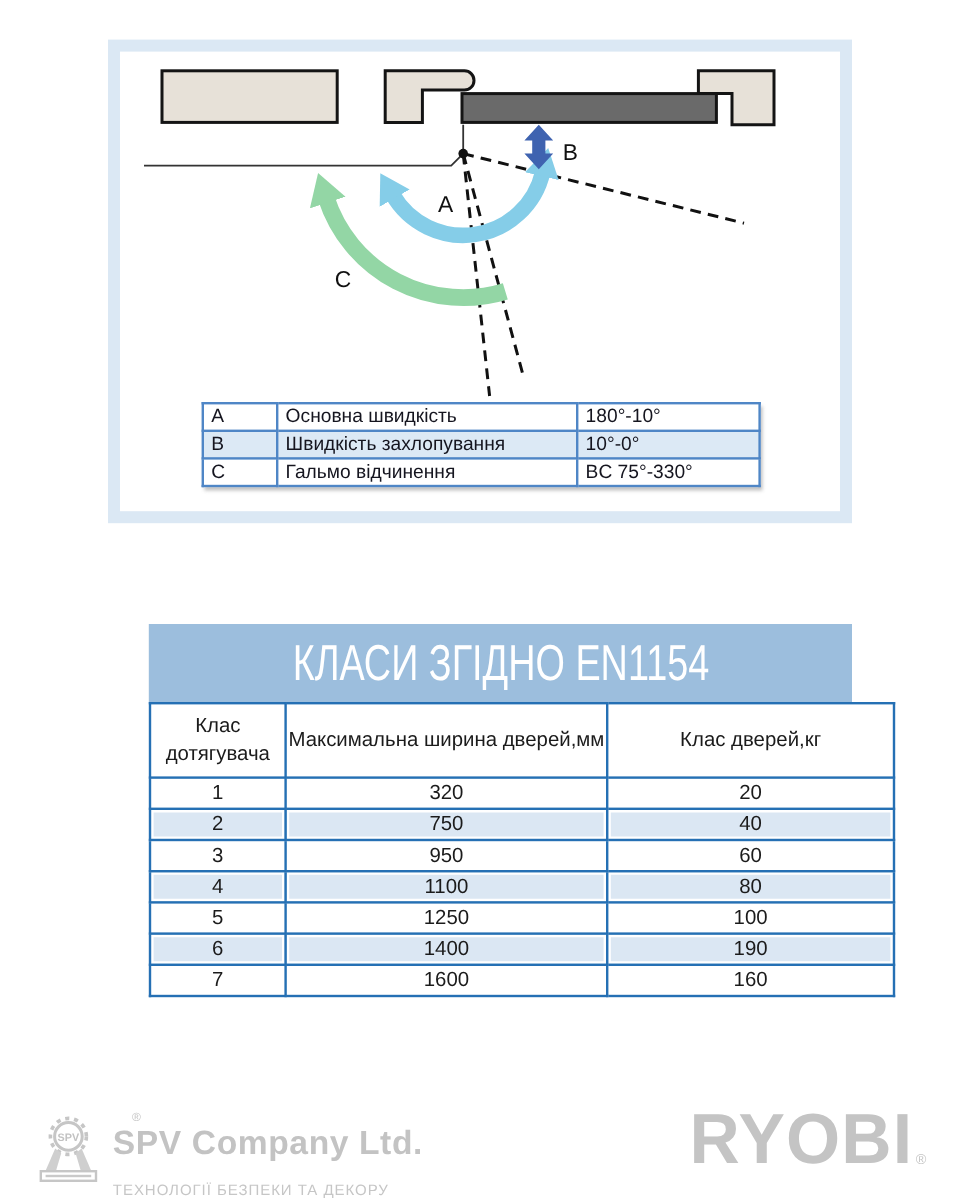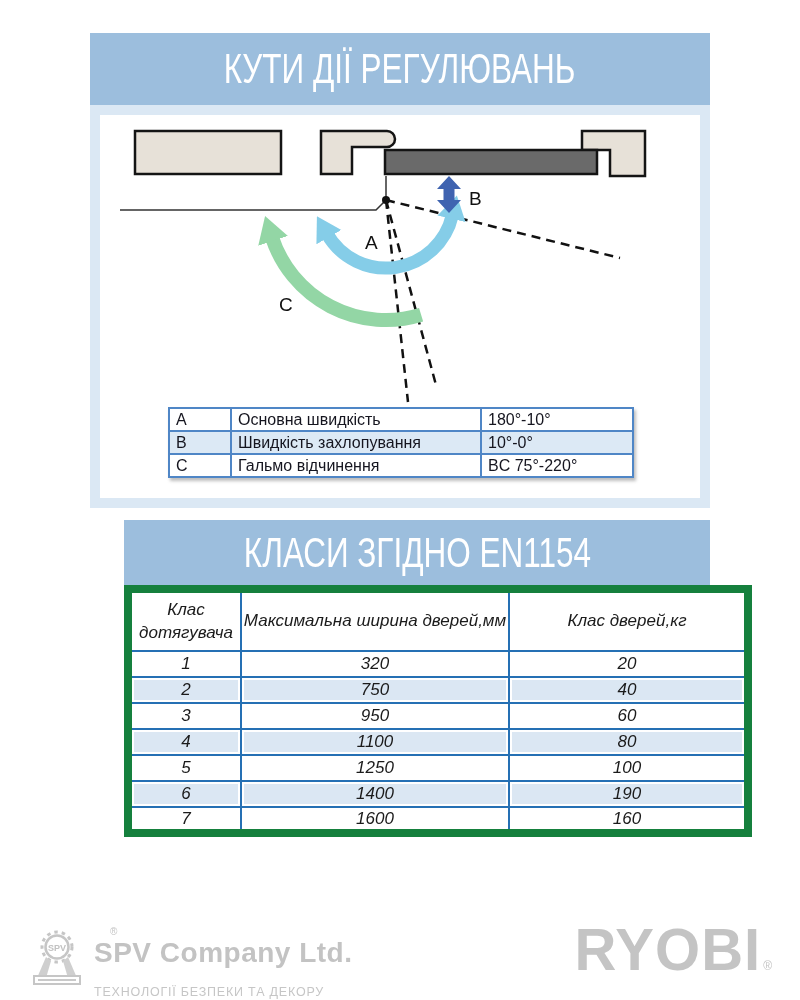--- a/index.html
+++ b/index.html
@@ -34,22 +34,21 @@
     background:#ffffff;
   }
   .legend td { border:2px solid #4f86c6; height:23px; padding:1px 6px; vertical-align:middle; }
   .legend tr.shade td { background:#dce9f5; }
   .legend col.c1 { width:62px; } .legend col.c2 { width:250px; } .legend col.c3 { width:152px; }
 
   
   .classes {
     border-collapse:collapse; table-layout:fixed; width:620px;
     font-size:17px; color:#1b1b1b; background:#ffffff;
-    border:8px solid #15803d;
-    font-style:italic;
+    border:2px solid #15803d;
   }
   .classes th, .classes td { border:2px solid #2570b4; text-align:center; vertical-align:middle; font-weight:400; }
   .classes th { height:62px; line-height:1.35; background:#ffffff; }
   .classes td { height:26px; }
   .classes tr.shade td { background:#dbe7f3; box-shadow:inset 0 0 0 2px #ffffff; }
   .classes col.c1 { width:113px; } .classes col.c2 { width:268px; } .classes col.c3 { width:239px; }
 
   
   .footer { position:absolute; top:922px; left:0; width:800px; height:78px; }
   .spv { position:absolute; left:28px; top:4px; display:flex; align-items:flex-start; }
@@ -67,23 +66,20 @@
     line-height:0.95; transform:scaleY(1.02);
   }
   .ryobi-reg { font-size:12px; color:#c4c4c4; margin:0 0 4px 2px; }
 </style>
 </head>
 <body>
 
 <div class="page">
 
   <section class="panel panel1">
-    <div class="banner banner1">
-      <span class="banner-text">КУТИ ДІЇ РЕГУЛЮВАНЬ</span>
-    </div>
 
     <div class="panel-content">
 
       <svg class="diagram-svg" viewBox="0 0 600 288">
         <defs>
           <marker id="arrowCyan" viewBox="0 0 10 12" refX="1.5" refY="6" markerWidth="24" markerHeight="30" orient="auto-start-reverse" markerUnits="userSpaceOnUse">
             <path d="M0,0 L10,6 L0,12 Z" fill="#85cde8"></path>
           </marker>
           <marker id="arrowGreen" viewBox="0 0 10 12" refX="1.5" refY="6" markerWidth="26" markerHeight="32" orient="auto-start-reverse" markerUnits="userSpaceOnUse">
             <path d="M0,0 L10,6 L0,12 Z" fill="#93d6a5"></path>
@@ -129,21 +125,21 @@
             <td>180°-10°</td>
           </tr>
           <tr class="shade">
             <td>B</td>
             <td>Швидкість захлопування</td>
             <td>10°-0°</td>
           </tr>
           <tr>
             <td>C</td>
             <td>Гальмо відчинення</td>
-            <td>BC 75°-220°</td>
+            <td>BC 75°-330°</td>
           </tr>
         </tbody>
       </table>
     </div>
   </section>
 
   <section class="panel panel2">
     <div class="banner banner2">
       <span class="banner-text">КЛАСИ ЗГІДНО EN1154</span>
     </div>

